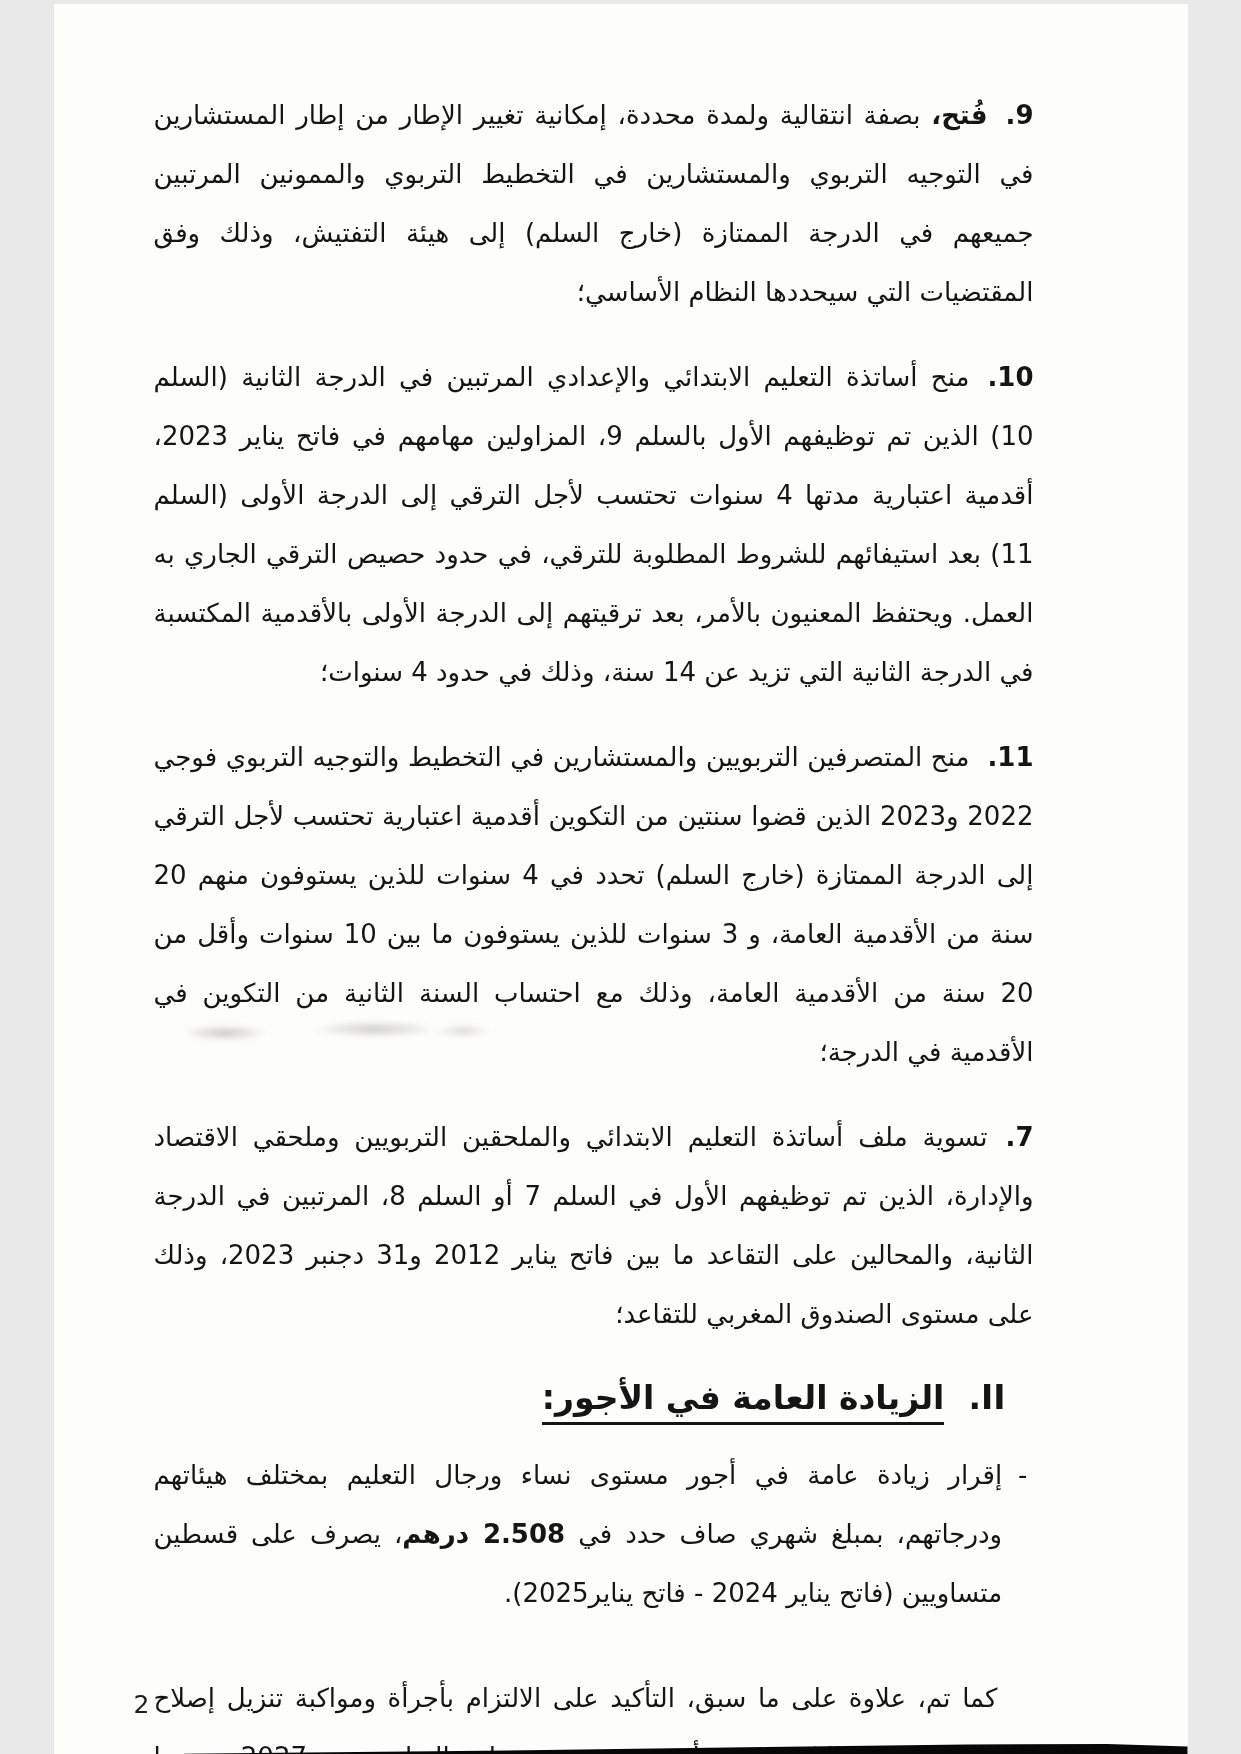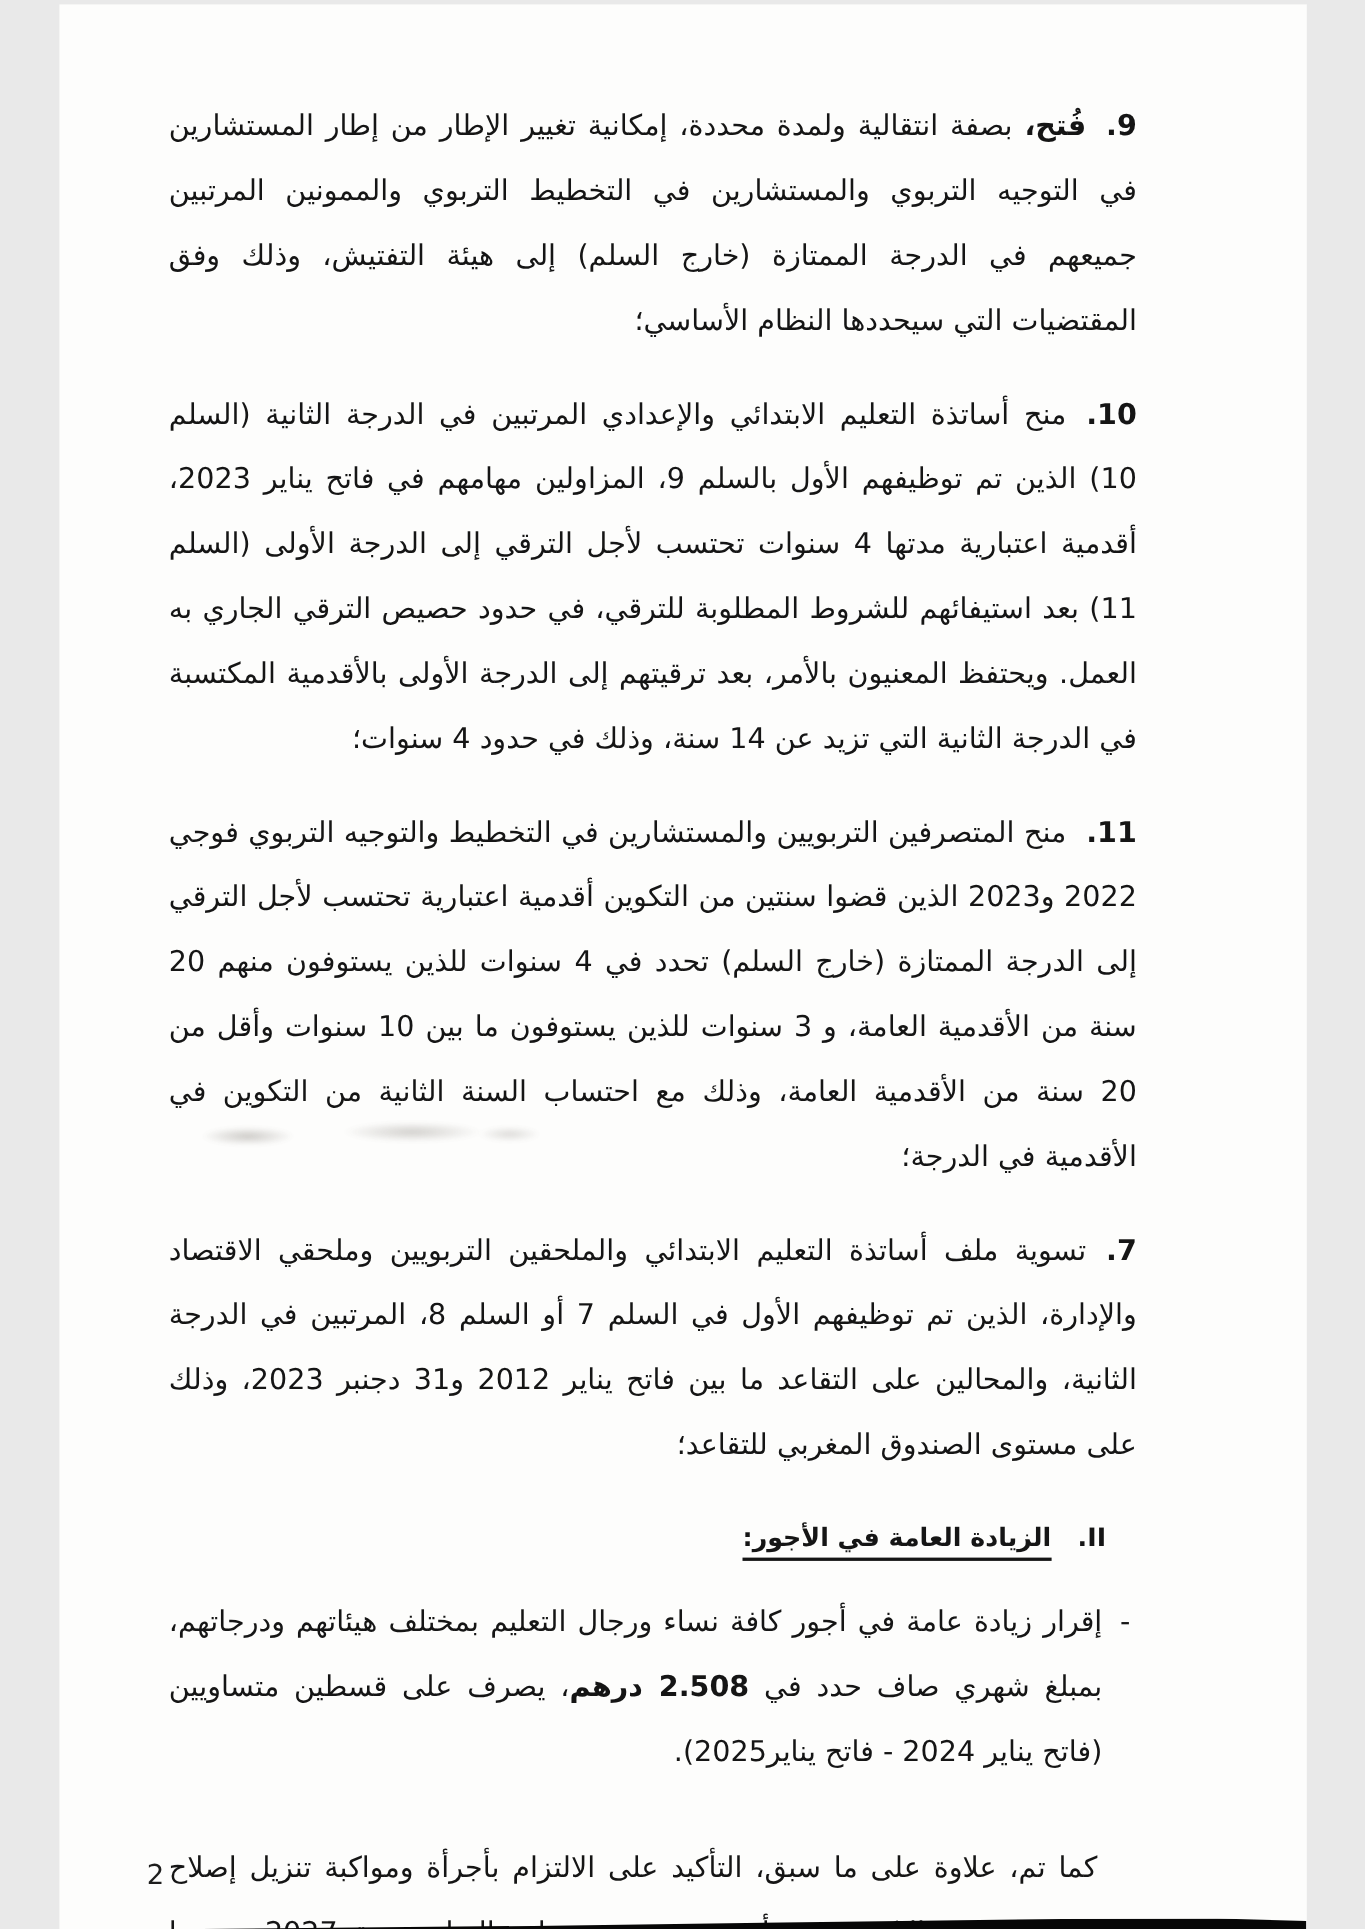--- a/index.html
+++ b/index.html
@@ -27,21 +27,21 @@
   .num-item .num{
     font-weight:bold;
     margin-left:18px;
     letter-spacing:1px;
   }
   .num-item .lead{
     font-weight:bold;
   }
   .section-heading{
     margin:30px 28px 24px 0;
-    font-size:23px;
+    font-size:33px;
     font-weight:bold;
     text-align:right;
     line-height:48px;
   }
   .section-heading .h-num{
     margin-left:24px;
   }
   .section-heading .h-title{
     border-bottom:3px solid #151515;
     padding-bottom:5px;
@@ -112,21 +112,21 @@
       <span class="num">7.</span><span>تسوية ملف أساتذة التعليم الابتدائي والملحقين التربويين وملحقي الاقتصاد والإدارة، الذين تم توظيفهم الأول في السلم 7 أو السلم 8، المرتبين في الدرجة الثانية، والمحالين على التقاعد ما بين فاتح يناير 2012 و31 دجنبر 2023، وذلك على مستوى الصندوق المغربي للتقاعد؛</span>
     </p>
 
     <h2 class="section-heading">
       <span class="h-num">II.</span><span class="h-title">الزيادة العامة في الأجور:</span>
     </h2>
 
     <div class="bullet">
       <span class="dash">-</span>
       <div class="b-text">
-        <span>إقرار زيادة عامة في أجور كافة نساء ورجال التعليم بمختلف هيئاتهم ودرجاتهم، بمبلغ شهري صاف حدد في </span><span class="b-bold">2.508 درهم</span><span>، يصرف على قسطين متساويين (فاتح يناير 2024 - فاتح يناير2025).</span>
+        <span>إقرار زيادة عامة في أجور مستوى نساء ورجال التعليم بمختلف هيئاتهم ودرجاتهم، بمبلغ شهري صاف حدد في </span><span class="b-bold">2.508 درهم</span><span>، يصرف على قسطين متساويين (فاتح يناير 2024 - فاتح يناير2025).</span>
       </div>
     </div>
 
     <p class="para para-1">كما تم، علاوة على ما سبق، التأكيد على الالتزام بأجرأة ومواكبة تنزيل إصلاح منظومة التربية والتكوين في أفق تعميم مؤسسات الريادة سنة 2027، مع ما يتطلبه ذلك من انخراط كافة نساء ورجال التعليم من أجل إصلاح هذه المنظومة والالتزام بضمان أجواء السلم الاجتماعي في أفق سنة 2027 ضمانا للتفعيل الأمثل لهذا المسار الإصلاحي الشامل.</p>
 
   </div>
 
   <div class="smudge"></div>
 
   <span class="page-number">2</span>

